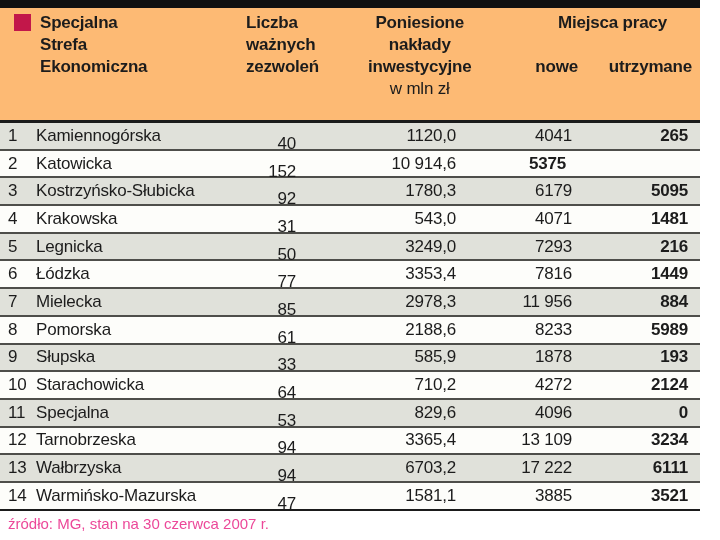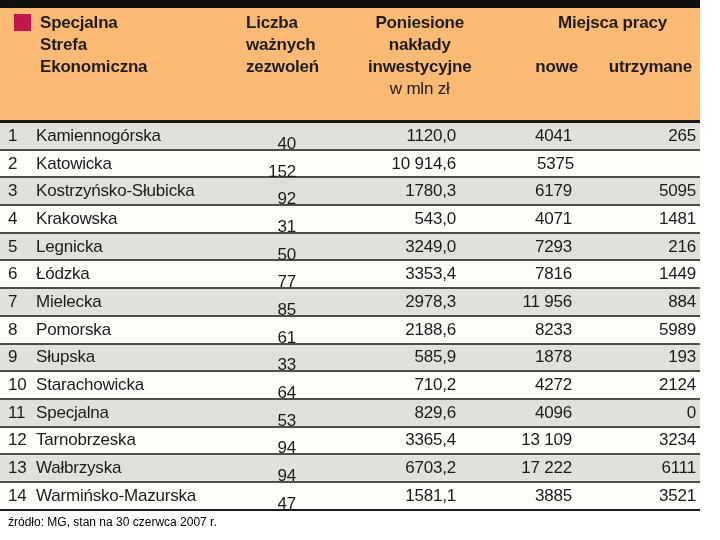--- a/index.html
+++ b/index.html
@@ -33,24 +33,24 @@
     background:#fdfdfa;
   }
   .row:nth-child(odd) { background:#e0e1da; }
   .row:last-child { border-bottom:2px solid #1b1b1b; }
   .c { white-space:nowrap; overflow:hidden; }
   .c-no { padding-left:8px; }
   .c-num { text-align:right; }
   .c-permits { padding-right:4px;margin-top:16px; }
   .c-invest { padding-right:4px; }
   .c-new { padding-right:6px; }
-  .c-kept { padding-right:4px; }
+  .c-kept { padding-right:12px;font-weight:bold; }
   .footer {
     margin-top:4px; padding-left:8px;
-    font-size:12px; color:#000000; letter-spacing:0;
+    font-size:15px; color:#ec4899; letter-spacing:0;
   }
 </style>
 </head>
 <body>
 
 <div class="page">
   <div class="tablewrap">
     <div class="topbar"></div>
 
     <div class="header">

